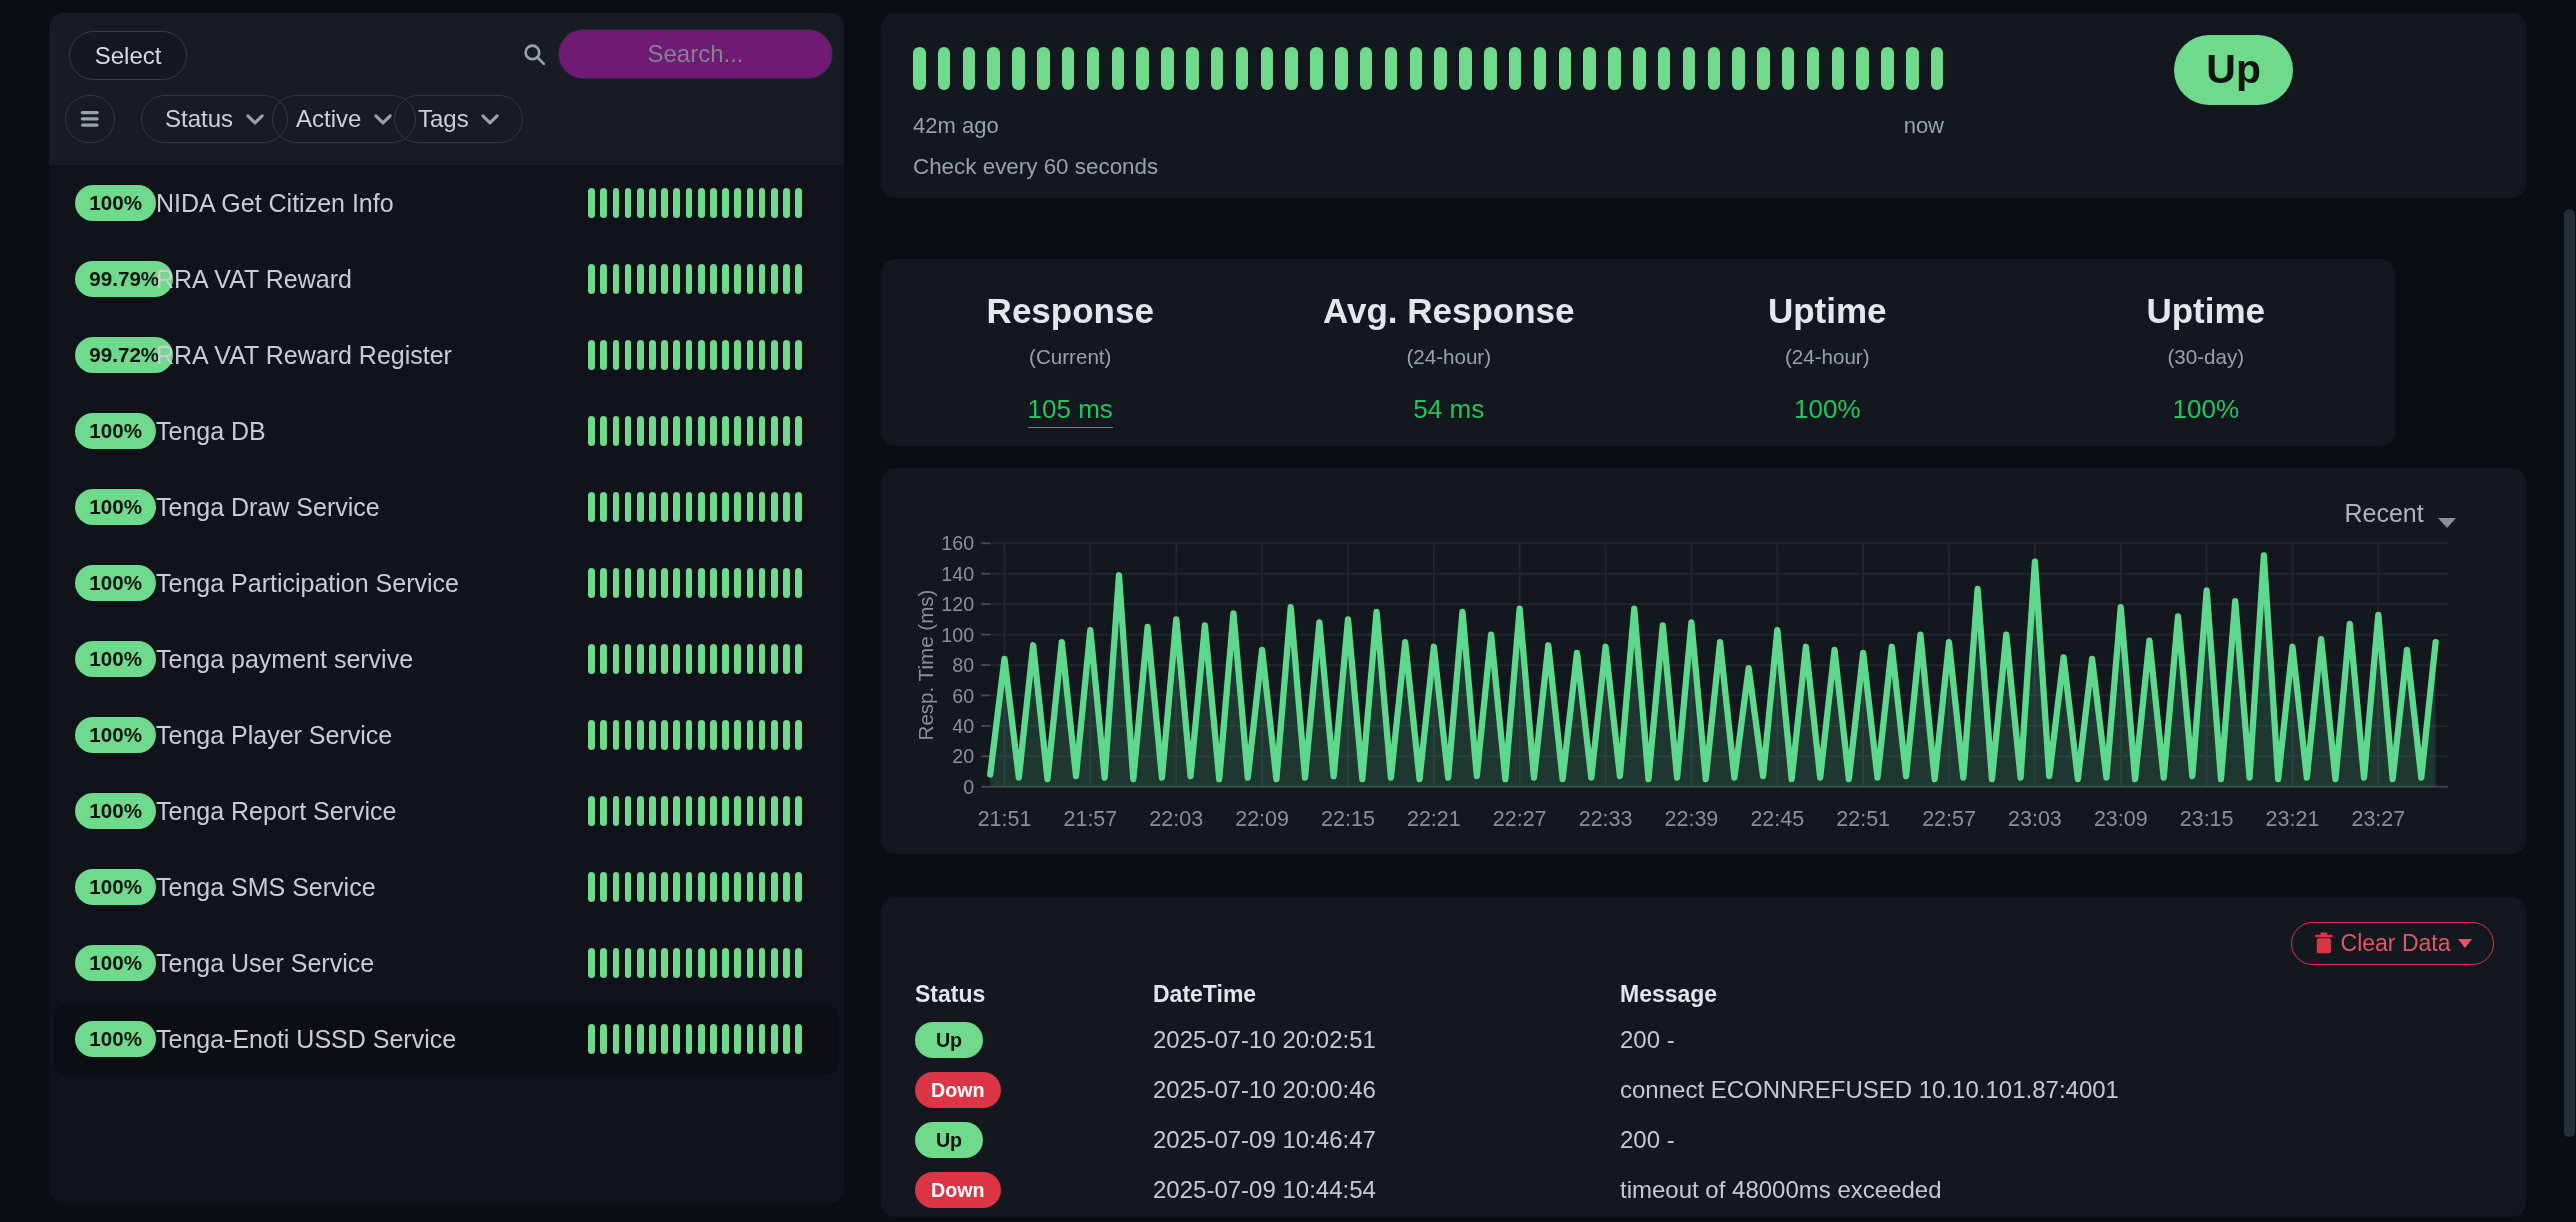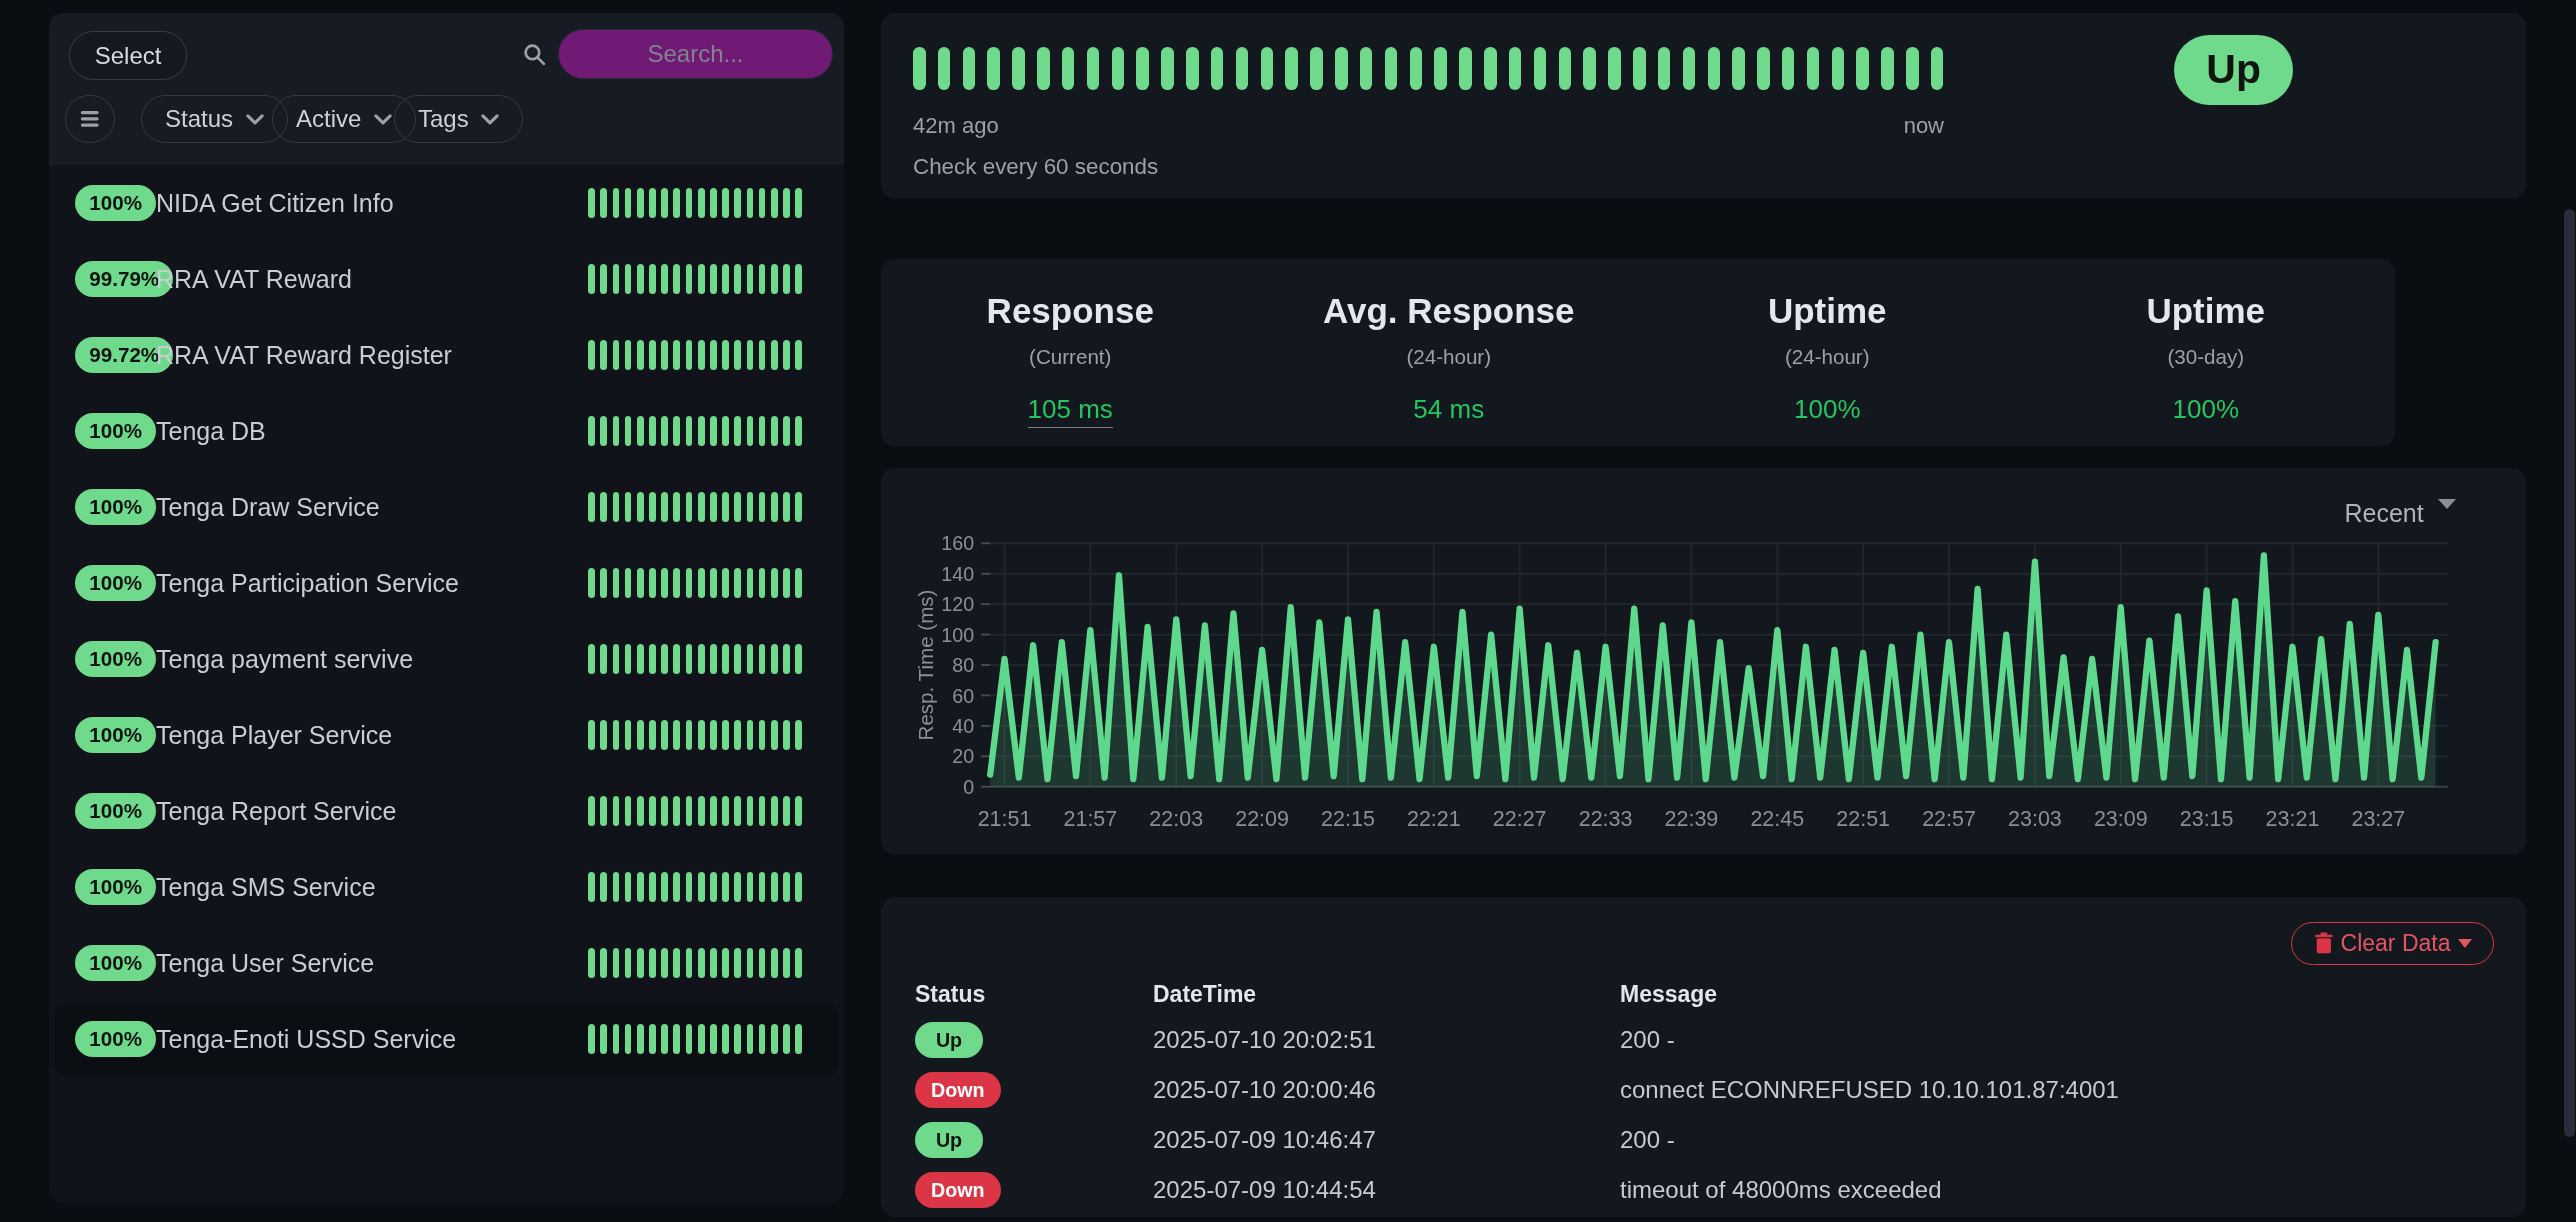--- a/index.html
+++ b/index.html
@@ -73,21 +73,21 @@
   
   #stats-card { left:881px; top:244px; width:1514px; height:187px; display:flex;margin-top:15px; }
   .stat-col { flex:1; text-align:center; padding-top:32px; }
   .stat-title { font-size:35px; font-weight:bold; color:#e4e7eb; }
   .stat-sub { margin-top:14.3px; font-size:20.6px; color:#9aa1a9; }
   .stat-value { margin-top:25px; font-size:26px; color:#22c55e; }
   .stat-value .u { border-bottom:1.8px solid #767c84; padding-bottom:2.7px; }
 
   
   #chart-card { left:881px; top:468px; width:1645px; height:386px; }
-  #period-select { position:absolute; right:70px; top:31px; display:flex; align-items:flex-start; gap:14.3px; font-size:25px; color:#aeb4bb; cursor:pointer; }
+  #period-select { position:absolute; right:70px; top:31px; display:flex; align-items:flex-end; gap:14.3px; font-size:25px; color:#aeb4bb; cursor:pointer; }
   .tri-down { width:0; height:0; border-left:9px solid transparent; border-right:9px solid transparent; border-top:10.7px solid #8b9097; }
   #chart-svg { position:absolute; left:0; top:0; }
 
   
   #events-card { left:881px; top:897px; width:1645px; height:320px; }
   #clear-data-btn {
     position:absolute; right:32px; top:25px; height:43px; padding:0 21.5px;
     border:1.8px solid #dc3545; border-radius:22.4px; background:transparent;
     color:#e25563; font-size:23px; display:flex; align-items:center; gap:7px; cursor:pointer;
     font-family:"Liberation Sans", sans-serif;

